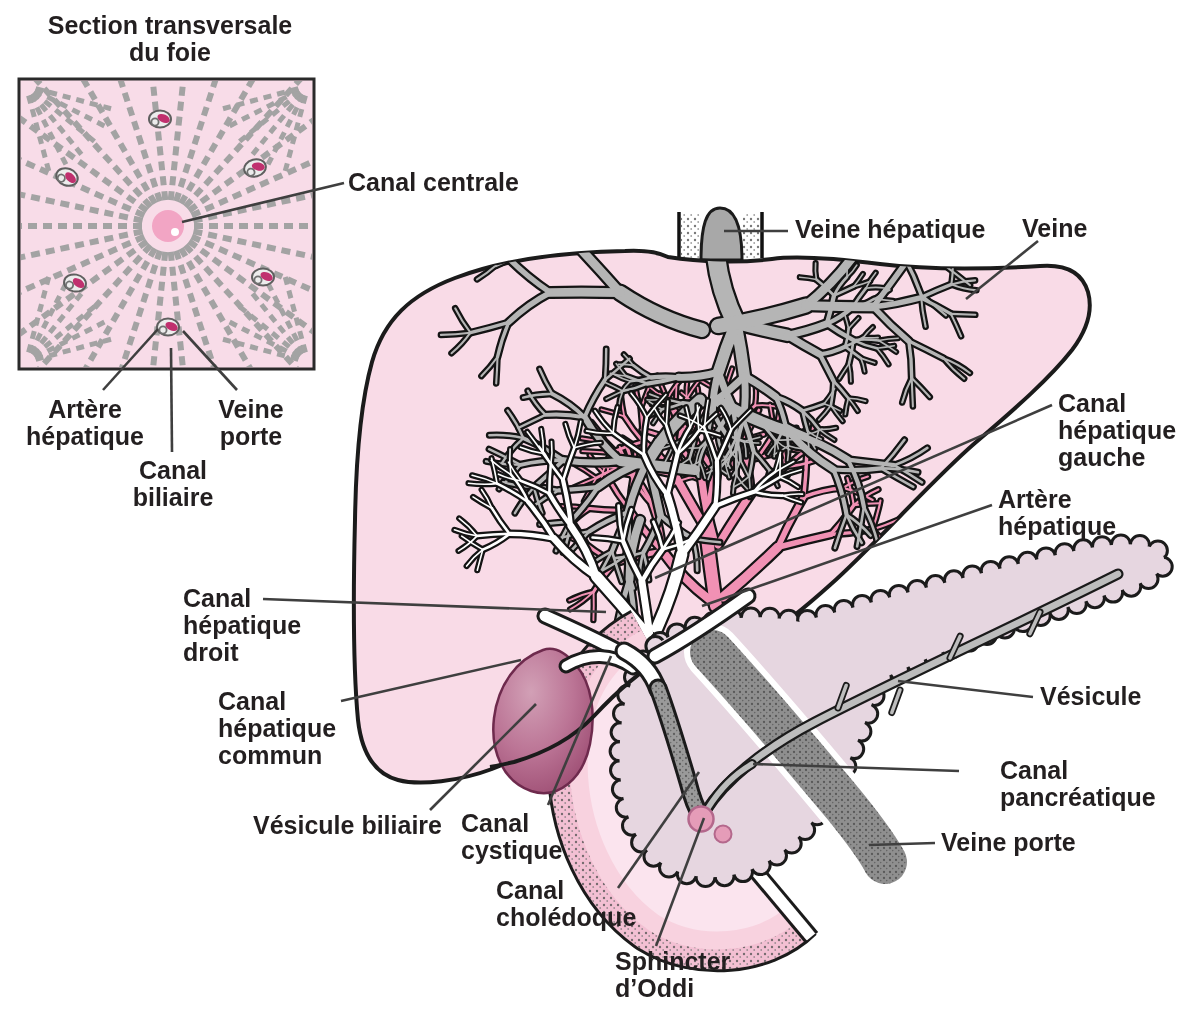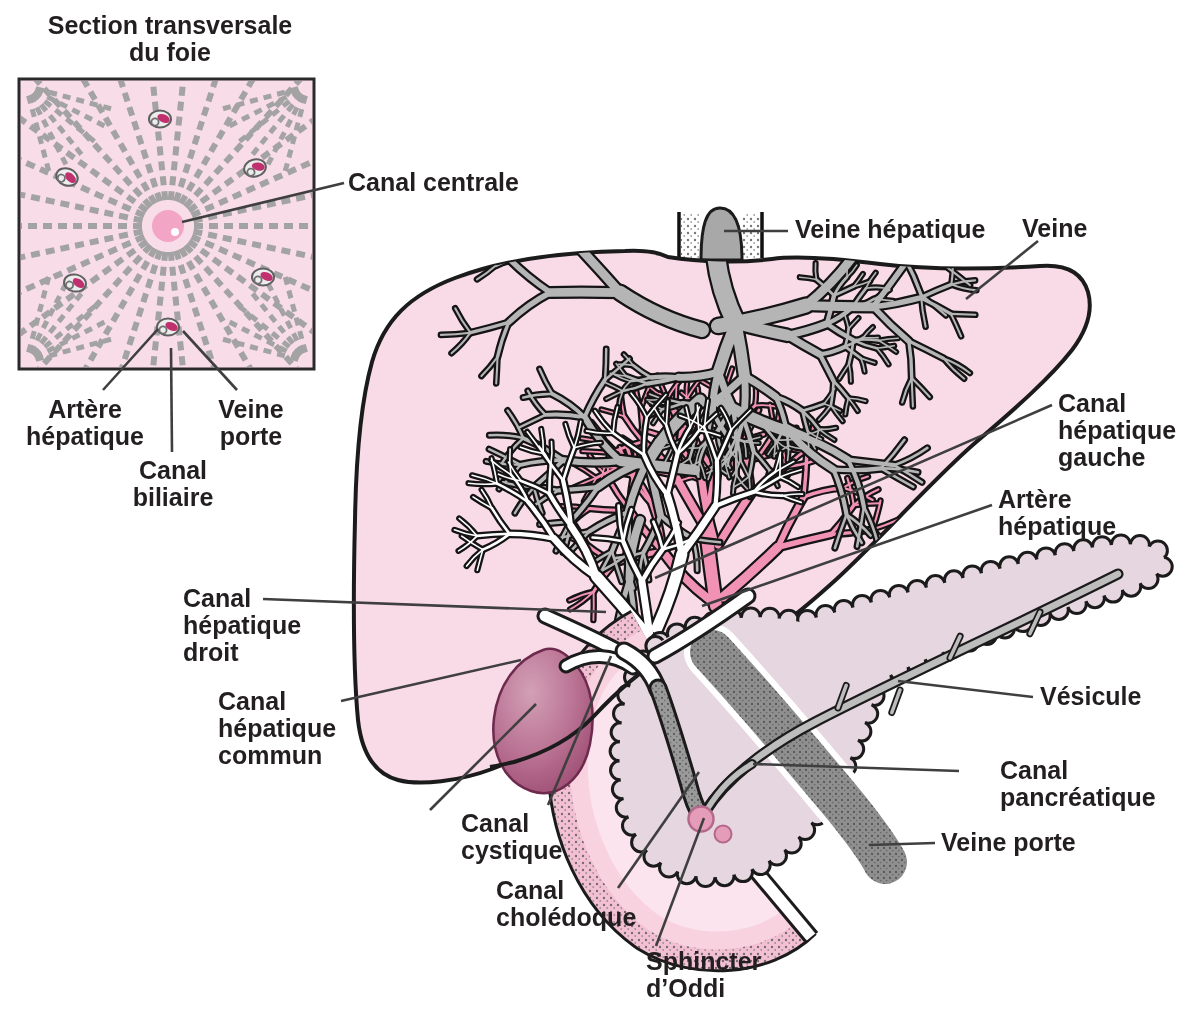--- a/index.html
+++ b/index.html
@@ -1429,23 +1429,24 @@
 hépatique
 gauche</div>
 <div class="lbl" style="left:998px;top:486px">Artère
 hépatique</div>
 <div class="lbl" style="left:183px;top:585px">Canal
 hépatique
 droit</div>
 <div class="lbl" style="left:218px;top:688px">Canal
 hépatique
 commun</div>
+<div class="lbl" style="left:253px;top:812px">Vésicule biliaire</div>
 <div class="lbl" style="left:461px;top:810px">Canal
 cystique</div>
 <div class="lbl" style="left:496px;top:877px">Canal
 cholédoque</div>
-<div class="lbl" style="left:646px;top:948px">Sphincter
+<div class="lbl" style="left:615px;top:948px">Sphincter
 d’Oddi</div>
 <div class="lbl" style="left:1040px;top:683px">Vésicule</div>
 <div class="lbl" style="left:1000px;top:757px">Canal pancréatique</div>
 <div class="lbl" style="left:941px;top:829px">Veine porte</div>
 
 </div>
 
 </body></html>

